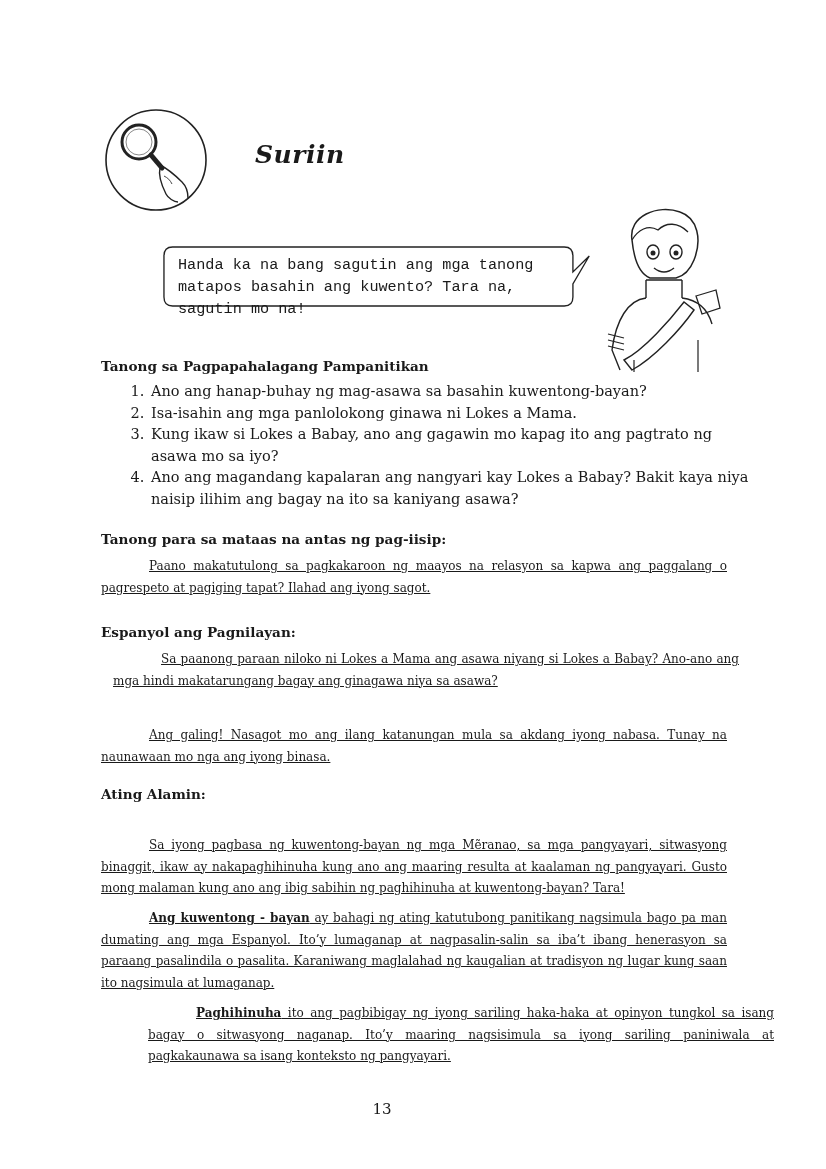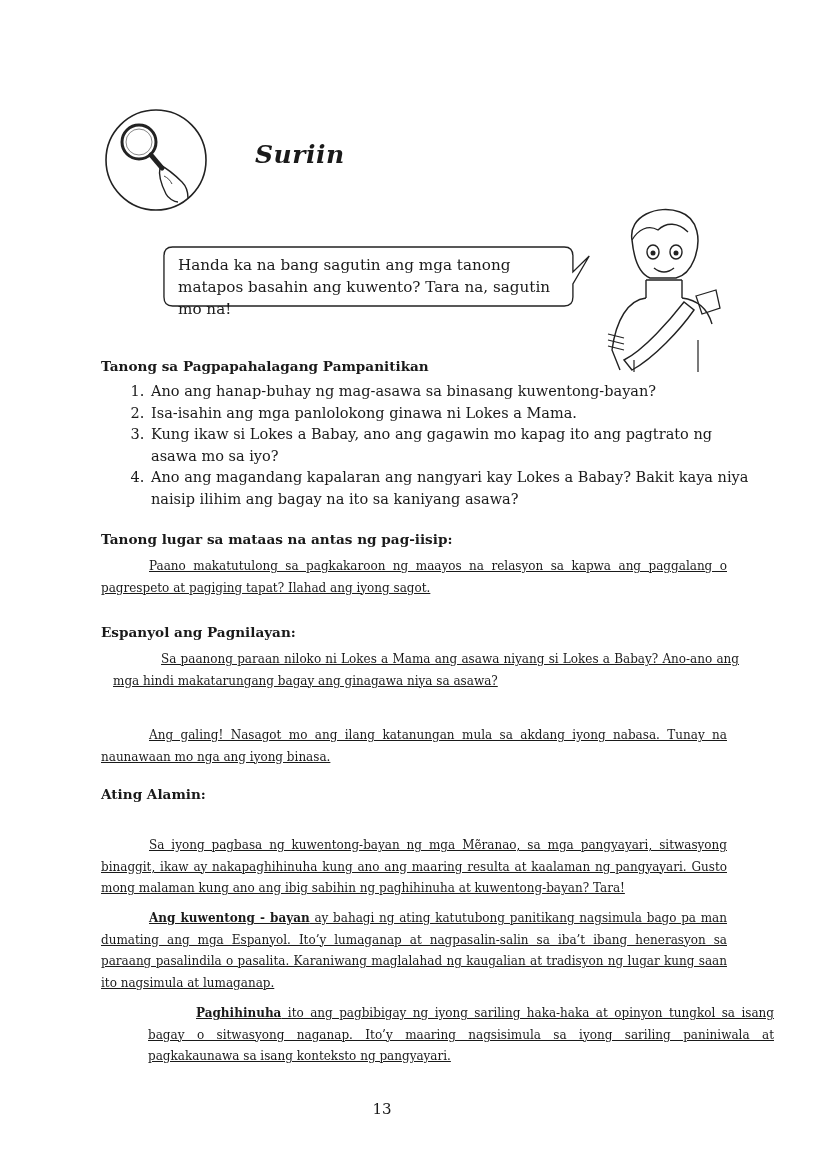--- a/index.html
+++ b/index.html
@@ -2,21 +2,21 @@
 <html><head>
 <meta charset="utf-8">
 <style>
   html, body { margin:0; padding:0; background:#ffffff; }
   body { width:826px; height:1169px; position:relative; overflow:hidden; color:#1a1a1a;
          font-family:"DejaVu Serif","Liberation Serif",serif; }
   .abs { position:absolute; }
   #icon-circle { left:104px; top:108px; width:104px; height:104px; }
   #section-title { left:223px; top:140px; font-family:"DejaVu Serif",serif; font-weight:bold; font-style:italic; font-size:25px; letter-spacing:0.5px;margin-left:32px; }
   #bubble { left:163px; top:246px; width:428px; height:61px; }
-  #bubble-text { left:178px; top:254px; width:400px; font-size:15.2px; line-height:22px; }
+  #bubble-text { left:178px; top:254px; width:400px; font-size:15.2px; line-height:22px;font-family:Liberation Mono, monospace; }
   #character { left:598px; top:200px; width:130px; height:172px; }
   .h { left:101px; font-weight:bold; font-size:13.6px; }
   .p { left:101px; width:626px; font-size:12px; line-height:21.5px; text-align:justify;text-decoration:underline; }
   .p .ind { display:inline-block; width:48px; }
   ol.q { left:121px; top:381px; width:610px; margin:0; padding:0 0 0 28px; font-size:14.5px; line-height:21.5px; }
   ol.q li { padding-left:2px; }
   #page-number { left:0; width:764px; top:1100px; text-align:center; font-size:15px; }
   b.term { font-weight:bold; }
 </style>
 </head>
@@ -49,27 +49,27 @@
   <path d="M48 80 L48 98 M84 80 L84 98 M48 80 L84 80" fill="none" stroke="#222" stroke-width="1.4"></path>
   <path d="M48 98 C30 100,18 120,14 150 L22 170 M84 98 C100 100,110 110,114 124" fill="none" stroke="#222" stroke-width="1.4"></path>
   <path d="M26 160 C46 150,72 120,86 102 L96 110 C82 130,56 158,34 170 Z" fill="none" stroke="#222" stroke-width="1.4"></path>
   <path d="M98 96 L118 90 L122 108 L104 114 Z" fill="none" stroke="#222" stroke-width="1.3"></path>
   <path d="M10 134 L26 138 M10 140 L26 144 M10 146 L26 150" stroke="#222" stroke-width="1.2"></path>
   <path d="M36 172 L36 160 M100 172 L100 140" stroke="#222" stroke-width="1.2"></path>
 </svg>
 
 <div class="abs h" style="top:358px;">Tanong sa Pagpapahalagang Pampanitikan</div>
 <ol class="abs q">
-  <li>Ano ang hanap-buhay ng mag-asawa sa binasang kuwentong-bayan?</li>
+  <li>Ano ang hanap-buhay ng mag-asawa sa basahin kuwentong-bayan?</li>
   <li>Isa-isahin ang mga panlolokong ginawa ni Lokes a Mama.</li>
   <li>Kung ikaw si Lokes a Babay, ano ang gagawin mo kapag ito ang pagtrato ng asawa mo sa iyo?</li>
   <li>Ano ang magandang kapalaran ang nangyari kay Lokes a Babay? Bakit kaya niya naisip ilihim ang bagay na ito sa kaniyang asawa?</li>
 </ol>
 
-<div class="abs h" style="top:531px;">Tanong lugar sa mataas na antas ng pag-iisip:</div>
+<div class="abs h" style="top:531px;">Tanong para sa mataas na antas ng pag-iisip:</div>
 <div class="abs p" style="top:556px;"><span class="ind"></span><span>Paano makatutulong sa pagkakaroon ng maayos na relasyon sa kapwa ang paggalang o pagrespeto at pagiging tapat? Ilahad ang iyong sagot.</span></div>
 
 <div class="abs h" style="top:624px;">Espanyol ang Pagnilayan:</div>
 <div class="abs p" style="top:649px;margin-left:12px;"><span class="ind"></span><span>Sa paanong paraan niloko ni Lokes a Mama ang asawa niyang si Lokes a Babay? Ano-ano ang mga hindi makatarungang bagay ang ginagawa niya sa asawa?</span></div>
 <div class="abs p" style="top:725px;"><span class="ind"></span><span>Ang galing! Nasagot mo ang ilang katanungan mula sa akdang iyong nabasa. Tunay na naunawaan mo nga ang iyong binasa.</span></div>
 
 <div class="abs h" style="top:786px;">Ating Alamin:</div>
 <div class="abs p" style="top:811px;margin-top:24px;"><span class="ind"></span><span>Sa iyong pagbasa ng kuwentong-bayan ng mga Mẽranao, sa mga pangyayari, sitwasyong binaggit, ikaw ay nakapaghihinuha kung ano ang maaring resulta at kaalaman ng pangyayari. Gusto mong malaman kung ano ang ibig sabihin ng paghihinuha at kuwentong-bayan? Tara!</span></div>
 <div class="abs p" style="top:908px;"><span class="ind"></span><b class="term">Ang kuwentong - bayan</b><span> ay bahagi ng ating katutubong panitikang nagsimula bago pa man dumating ang mga Espanyol. Ito’y lumaganap at nagpasalin-salin sa iba’t ibang henerasyon sa paraang pasalindila o pasalita. Karaniwang maglalahad ng kaugalian at tradisyon ng lugar kung saan ito nagsimula at lumaganap.</span></div>
 <div class="abs p" style="top:1003px;margin-left:47px;"><span class="ind"></span><b class="term">Paghihinuha</b><span> ito ang pagbibigay ng iyong sariling haka-haka at opinyon tungkol sa isang bagay o sitwasyong naganap. Ito’y maaring nagsisimula sa iyong sariling paniniwala at pagkakaunawa sa isang konteksto ng pangyayari.</span></div>

